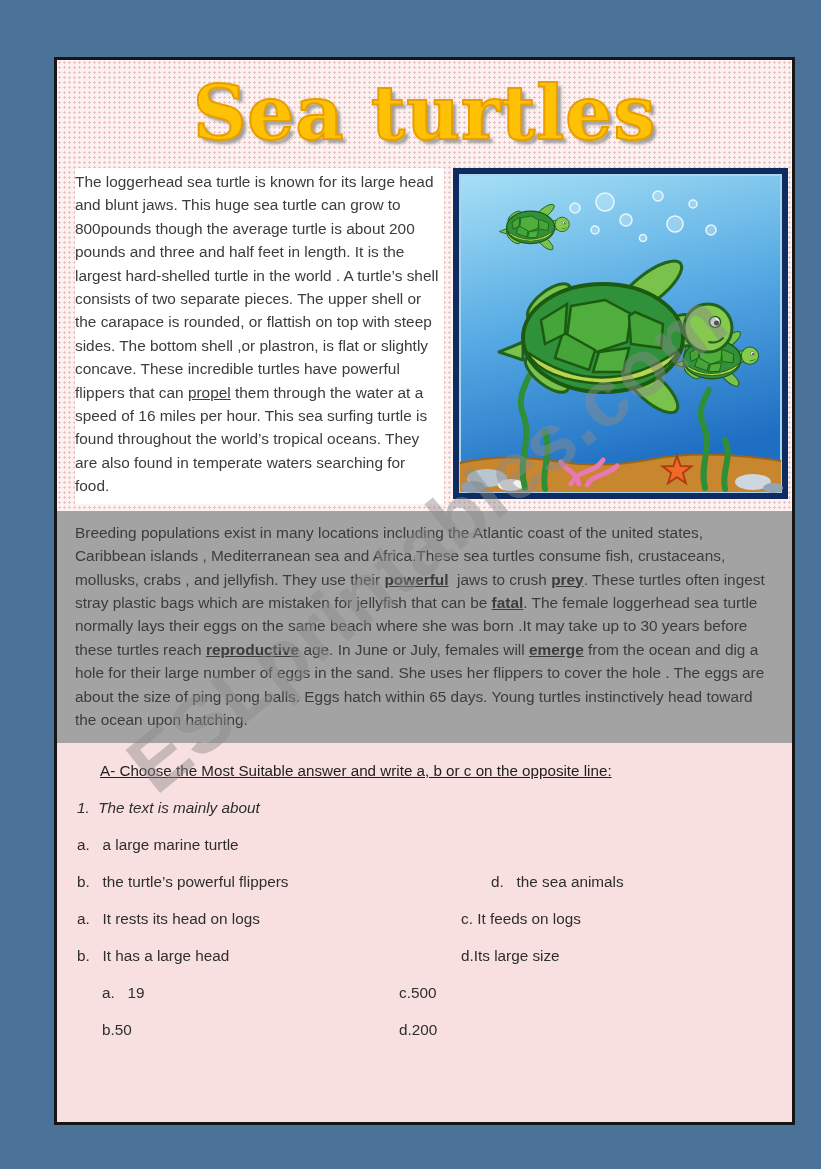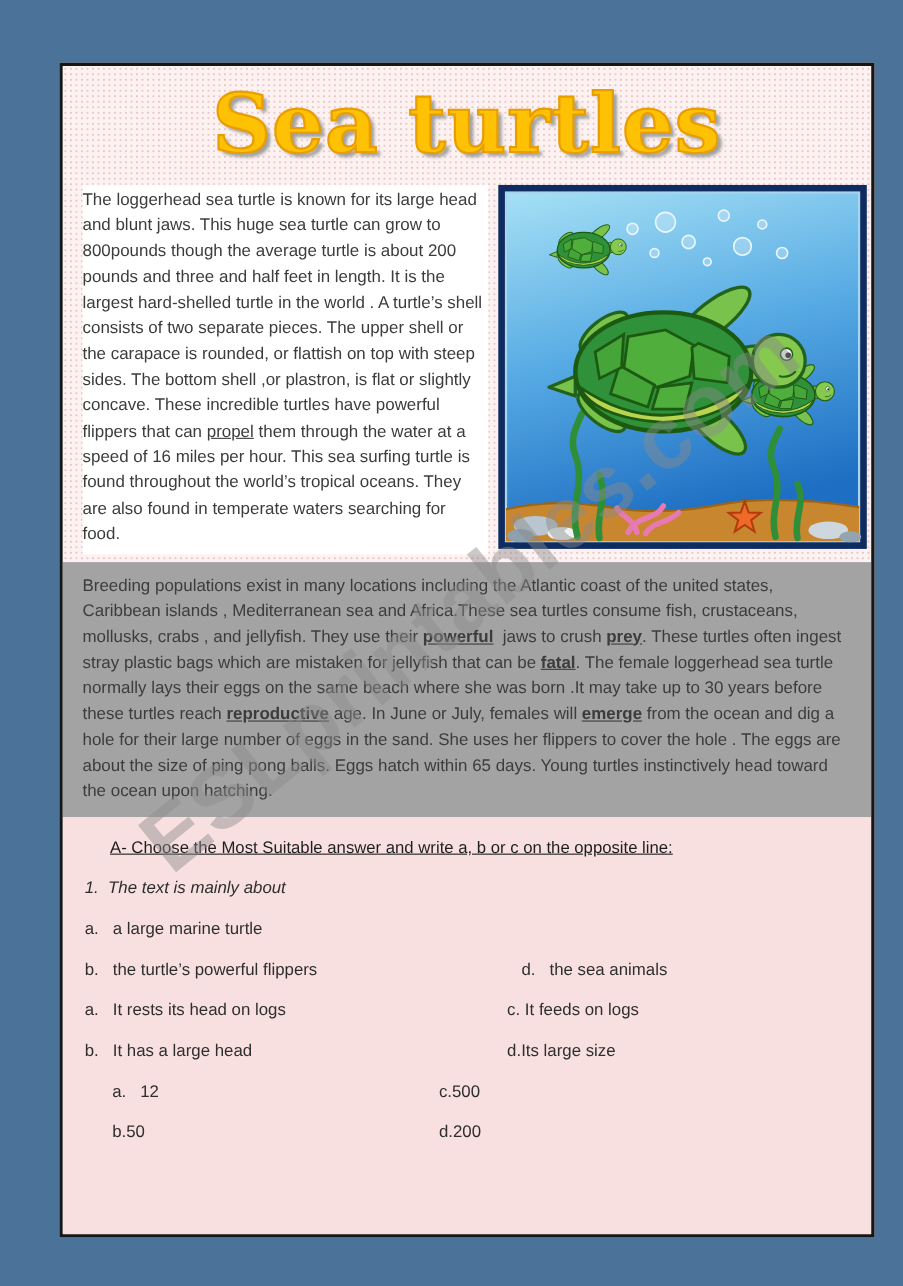--- a/index.html
+++ b/index.html
@@ -43,21 +43,21 @@
     flex:1;background:#f9e0e0;padding:14px 20px 0 20px;
     font-size:15.3px;color:#2e2e2e;line-height:23px;
   }
   .quiz-heading{
     margin:2px 0 14px 23px;font-weight:normal;text-decoration:underline;
     font-size:15.2px;color:#1e1e1e;
   }
   .prompt{font-style:italic;margin:0 0 14px 0;white-space:pre-wrap;}
   .q-row{display:grid;margin:0 0 14px 0;}
   .q-row .opt{white-space:pre-wrap;}
-  .q1{grid-template-columns:397px 1fr;}
+  .q1{grid-template-columns:397px 1fr;gap:17px;}
   .q2{grid-template-columns:384px 1fr;}
   .q3{padding-left:25px;grid-template-columns:297px 1fr;}
   .watermark{
     position:absolute;left:0;top:442px;width:100%;text-align:center;
     font-weight:bold;font-size:80px;line-height:84px;white-space:nowrap;
     color:#8b8b8b;opacity:0.45;letter-spacing:1px;
     transform:rotate(-39deg);pointer-events:none;z-index:10;
   }
 </style>
 </head>
@@ -166,21 +166,21 @@
     <div class="q-row q2">
       <span class="opt">a.   It rests its head on logs</span>
       <span class="opt">c. It feeds on logs</span>
     </div>
     <div class="q-row q2">
       <span class="opt">b.   It has a large head</span>
       <span class="opt">d.Its large size</span>
     </div>
 
     <div class="q-row q3">
-      <span class="opt">a.   12</span>
+      <span class="opt">a.   19</span>
       <span class="opt">c.500</span>
     </div>
     <div class="q-row q3">
       <span class="opt">b.50</span>
       <span class="opt">d.200</span>
     </div>
   </div>
 
   <div class="watermark">ESLprintables.com</div>
 </div>

